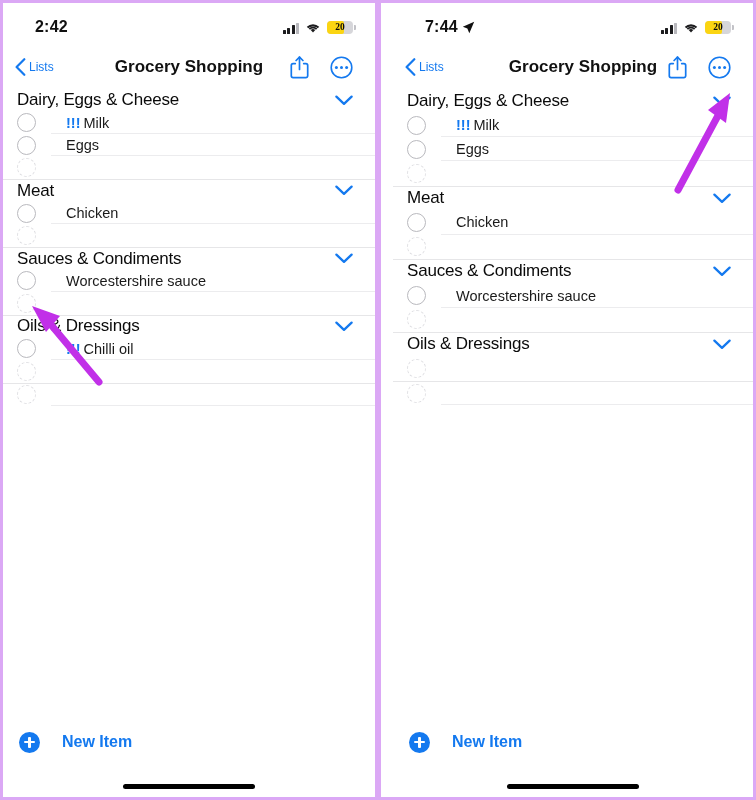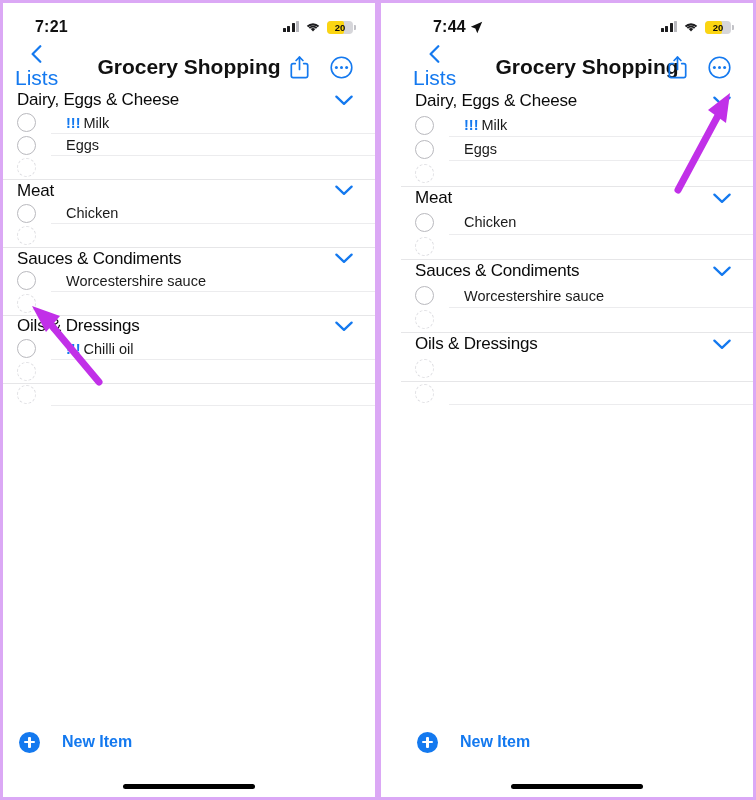--- a/index.html
+++ b/index.html
@@ -30,21 +30,21 @@
                  border-top: 3px solid #dba8f5; border-bottom: 3px solid #dba8f5; }
   .panel.right { border-left: 3px solid #dba8f5; border-right: 3px solid #dba8f5;
                  border-top: 3px solid #dba8f5; border-bottom: 3px solid #dba8f5; }
   .panel .inner {
     position: relative;
     flex: 1;
     display: flex;
     flex-direction: column;
     padding-left: 0px;
   }
-  .panel.right .inner { padding-left: 20px; }
+  .panel.right .inner { padding-left: 12px; }
 
   
   .statusbar {
     height: 42px;
     display: flex;
     align-items: center;
     justify-content: space-between;
     padding: 6px 22px 0 32px;
     flex: 0 0 auto;
   }
@@ -53,22 +53,23 @@
     font-weight: bold;
     color: #111111;
     letter-spacing: .2px;
     display: flex;
     align-items: center;
     gap: 4px;
   }
   .loc-arrow { display: inline-block; line-height: 0; }
   .status-right {
     display: flex;
-    align-items: flex-start;
+    align-items: flex-end;
     gap: 6px;
+    font-family: Liberation Serif, serif;
   }
   
   .bars { display: flex; align-items: flex-end; gap: 1.5px; height: 11px; }
   .bars i { display: block; width: 3px; background: #1c1c1e; border-radius: .5px; }
   .bars i:nth-child(1) { height: 4px; }
   .bars i:nth-child(2) { height: 6px; }
   .bars i:nth-child(3) { height: 8.5px; }
   .bars i:nth-child(4) { height: 11px; background: #b8b8bd; }
   
   .battery {
@@ -105,29 +106,28 @@
     height: 44px;
     display: flex;
     align-items: center;
     padding: 0 22px 0 12px;
     flex: 0 0 auto;
     position: relative;
   }
   .nav-back {
     display: flex; align-items: center; gap: 3px;
     color: #1479ef;
-    font-size: 21px;
+    font-size: 12px;
     cursor: pointer;
-    flex-direction: column;
   }
   .nav-title {
     position: absolute;
     left: 0; right: 0;
     text-align: center;
-    font-size: 21px;
+    font-size: 17px;
     font-weight: bold;
     color: #111111;
     pointer-events: none;
   }
   .panel.right .nav-title { left: 20px; }
   .nav-actions {
     margin-left: auto;
     display: flex;
     align-items: center;
     gap: 21px;
@@ -237,21 +237,21 @@
   .spacer { flex: 1 1 auto; }
 </style>
 </head>
 <body>
 
 <div class="stage">
     <div class="panel left">
       <div class="inner">
         <div class="statusbar">
           <div class="status-time">
-            <span>7:21</span>
+            <span>2:42</span>
           </div>
           <div class="status-right">
             <span class="bars">
               <i></i>
               <i></i>
               <i></i>
               <i></i>
             </span>
             <span style="line-height:0"><svg width="16" height="12" viewBox="0 0 16 12">
                 <path d="M8 10.6 l2.3-2.5a3.3 3.3 0 0 0-4.6 0z" fill="#1c1c1e"></path>

